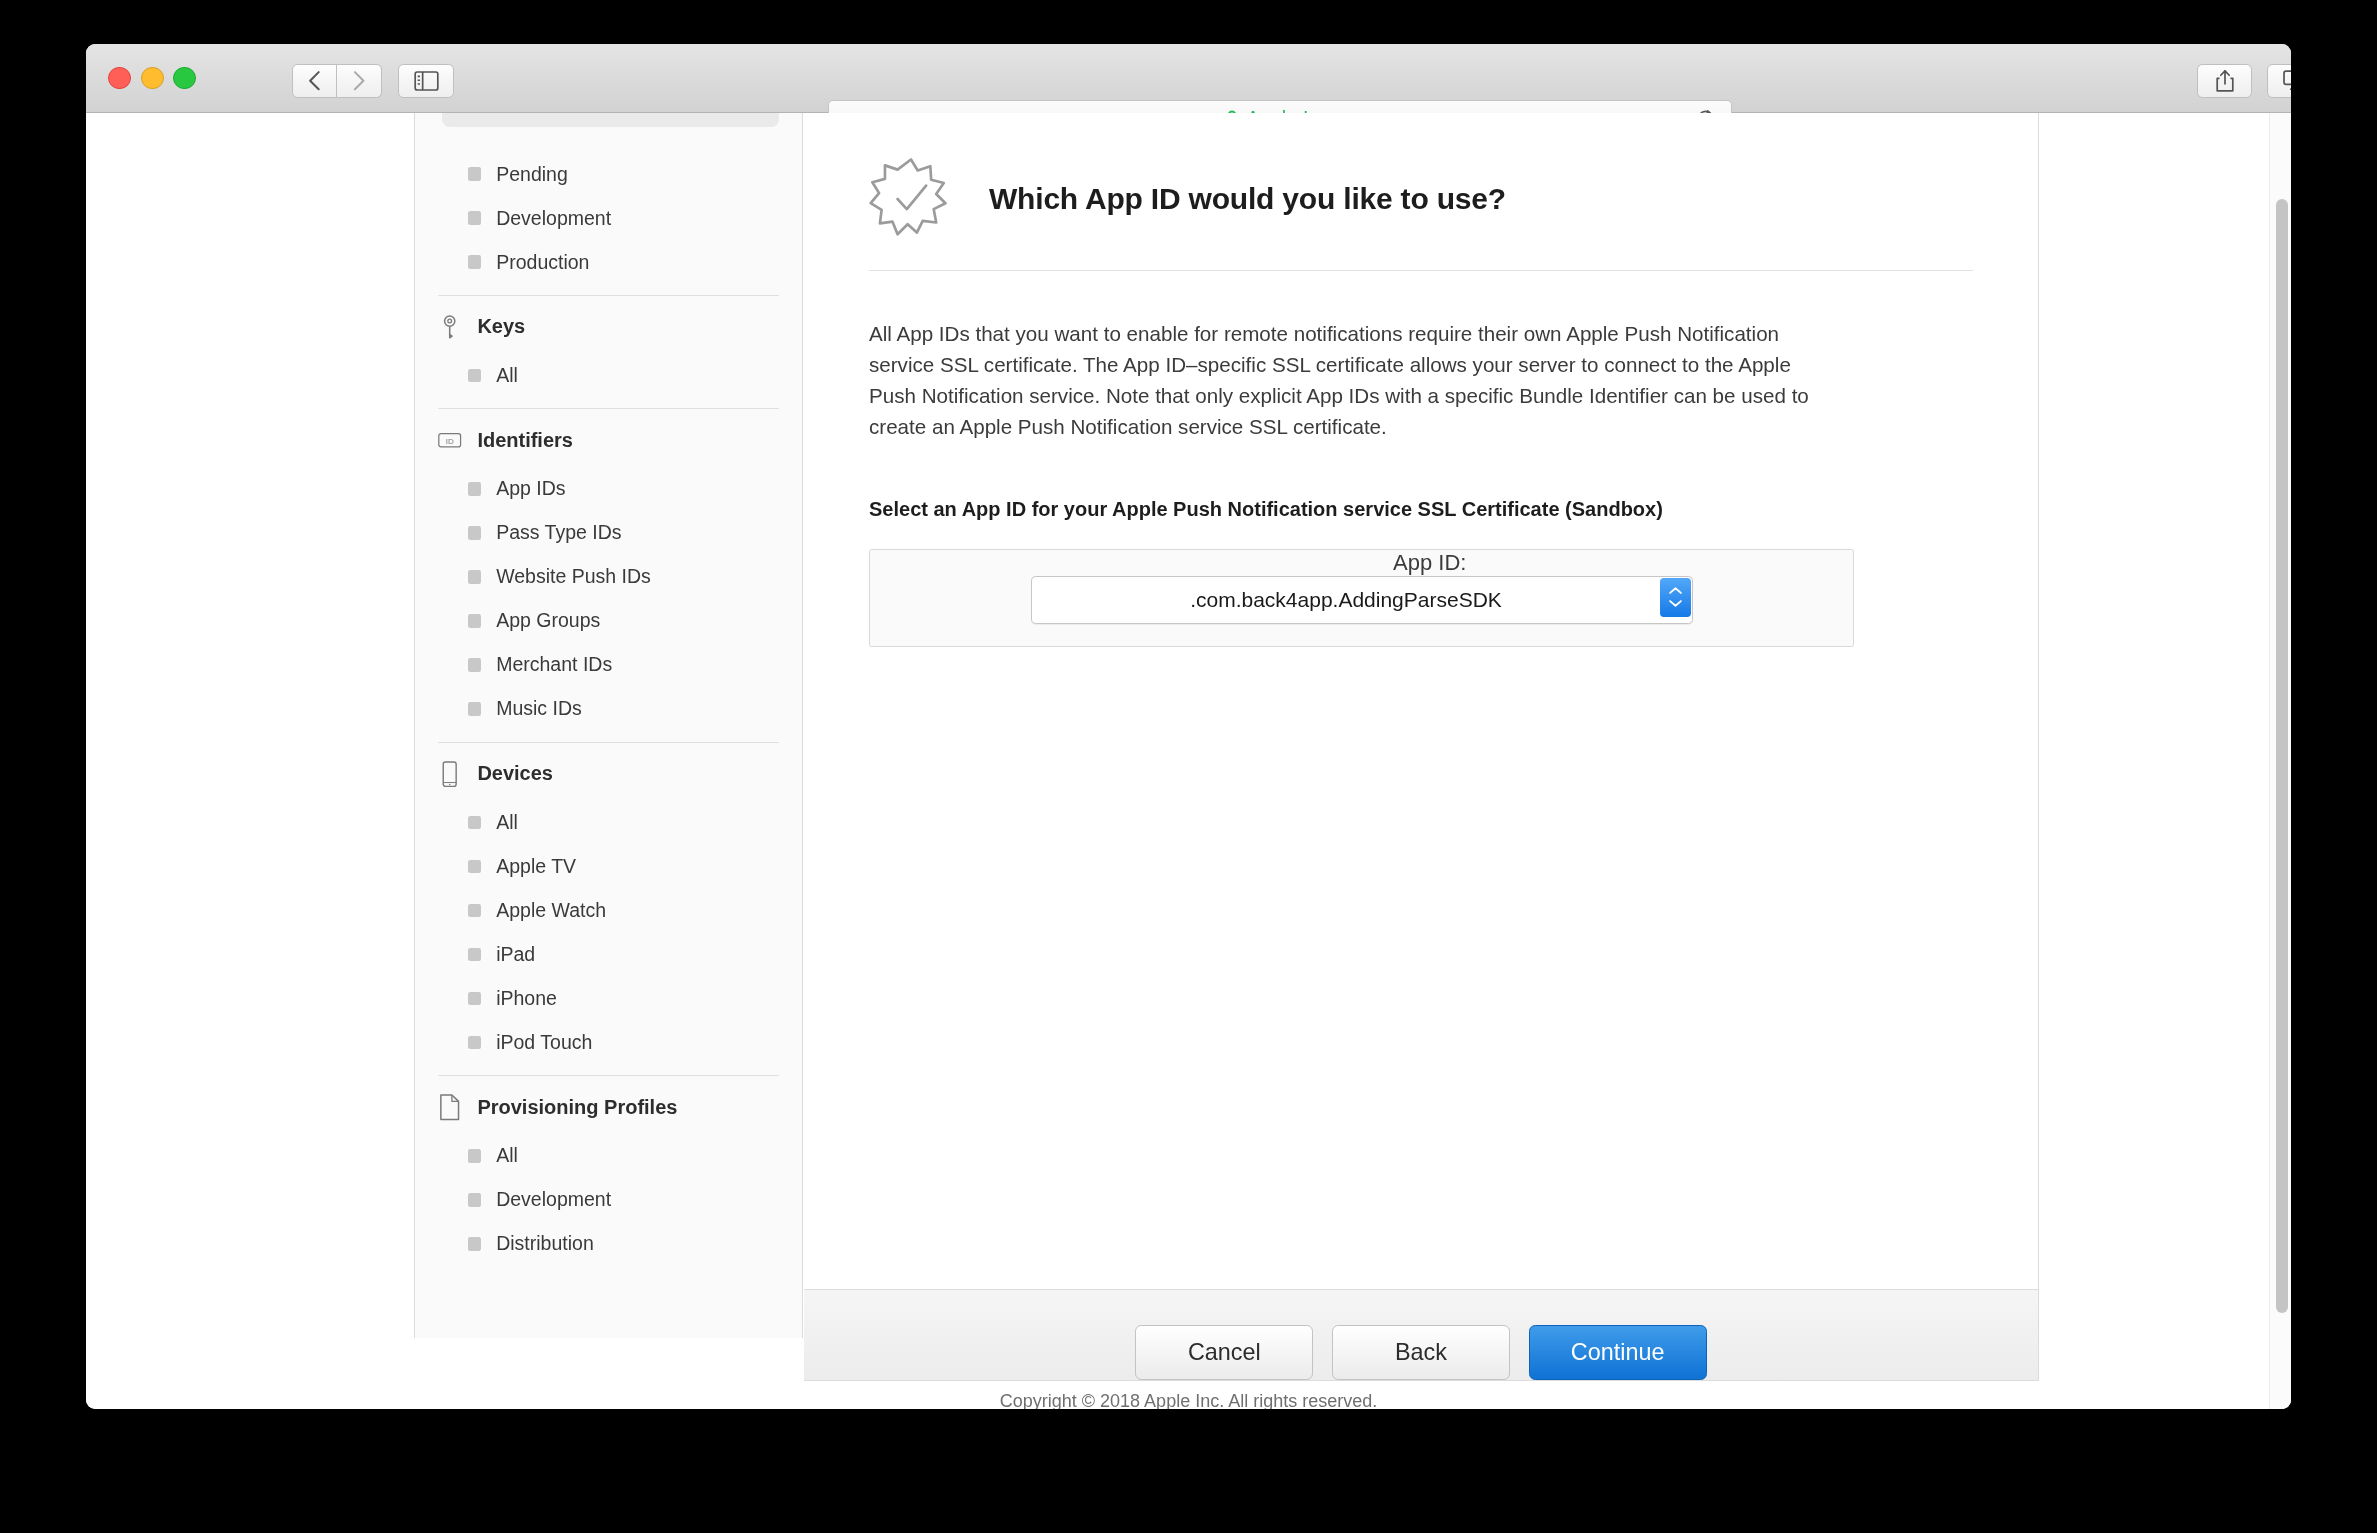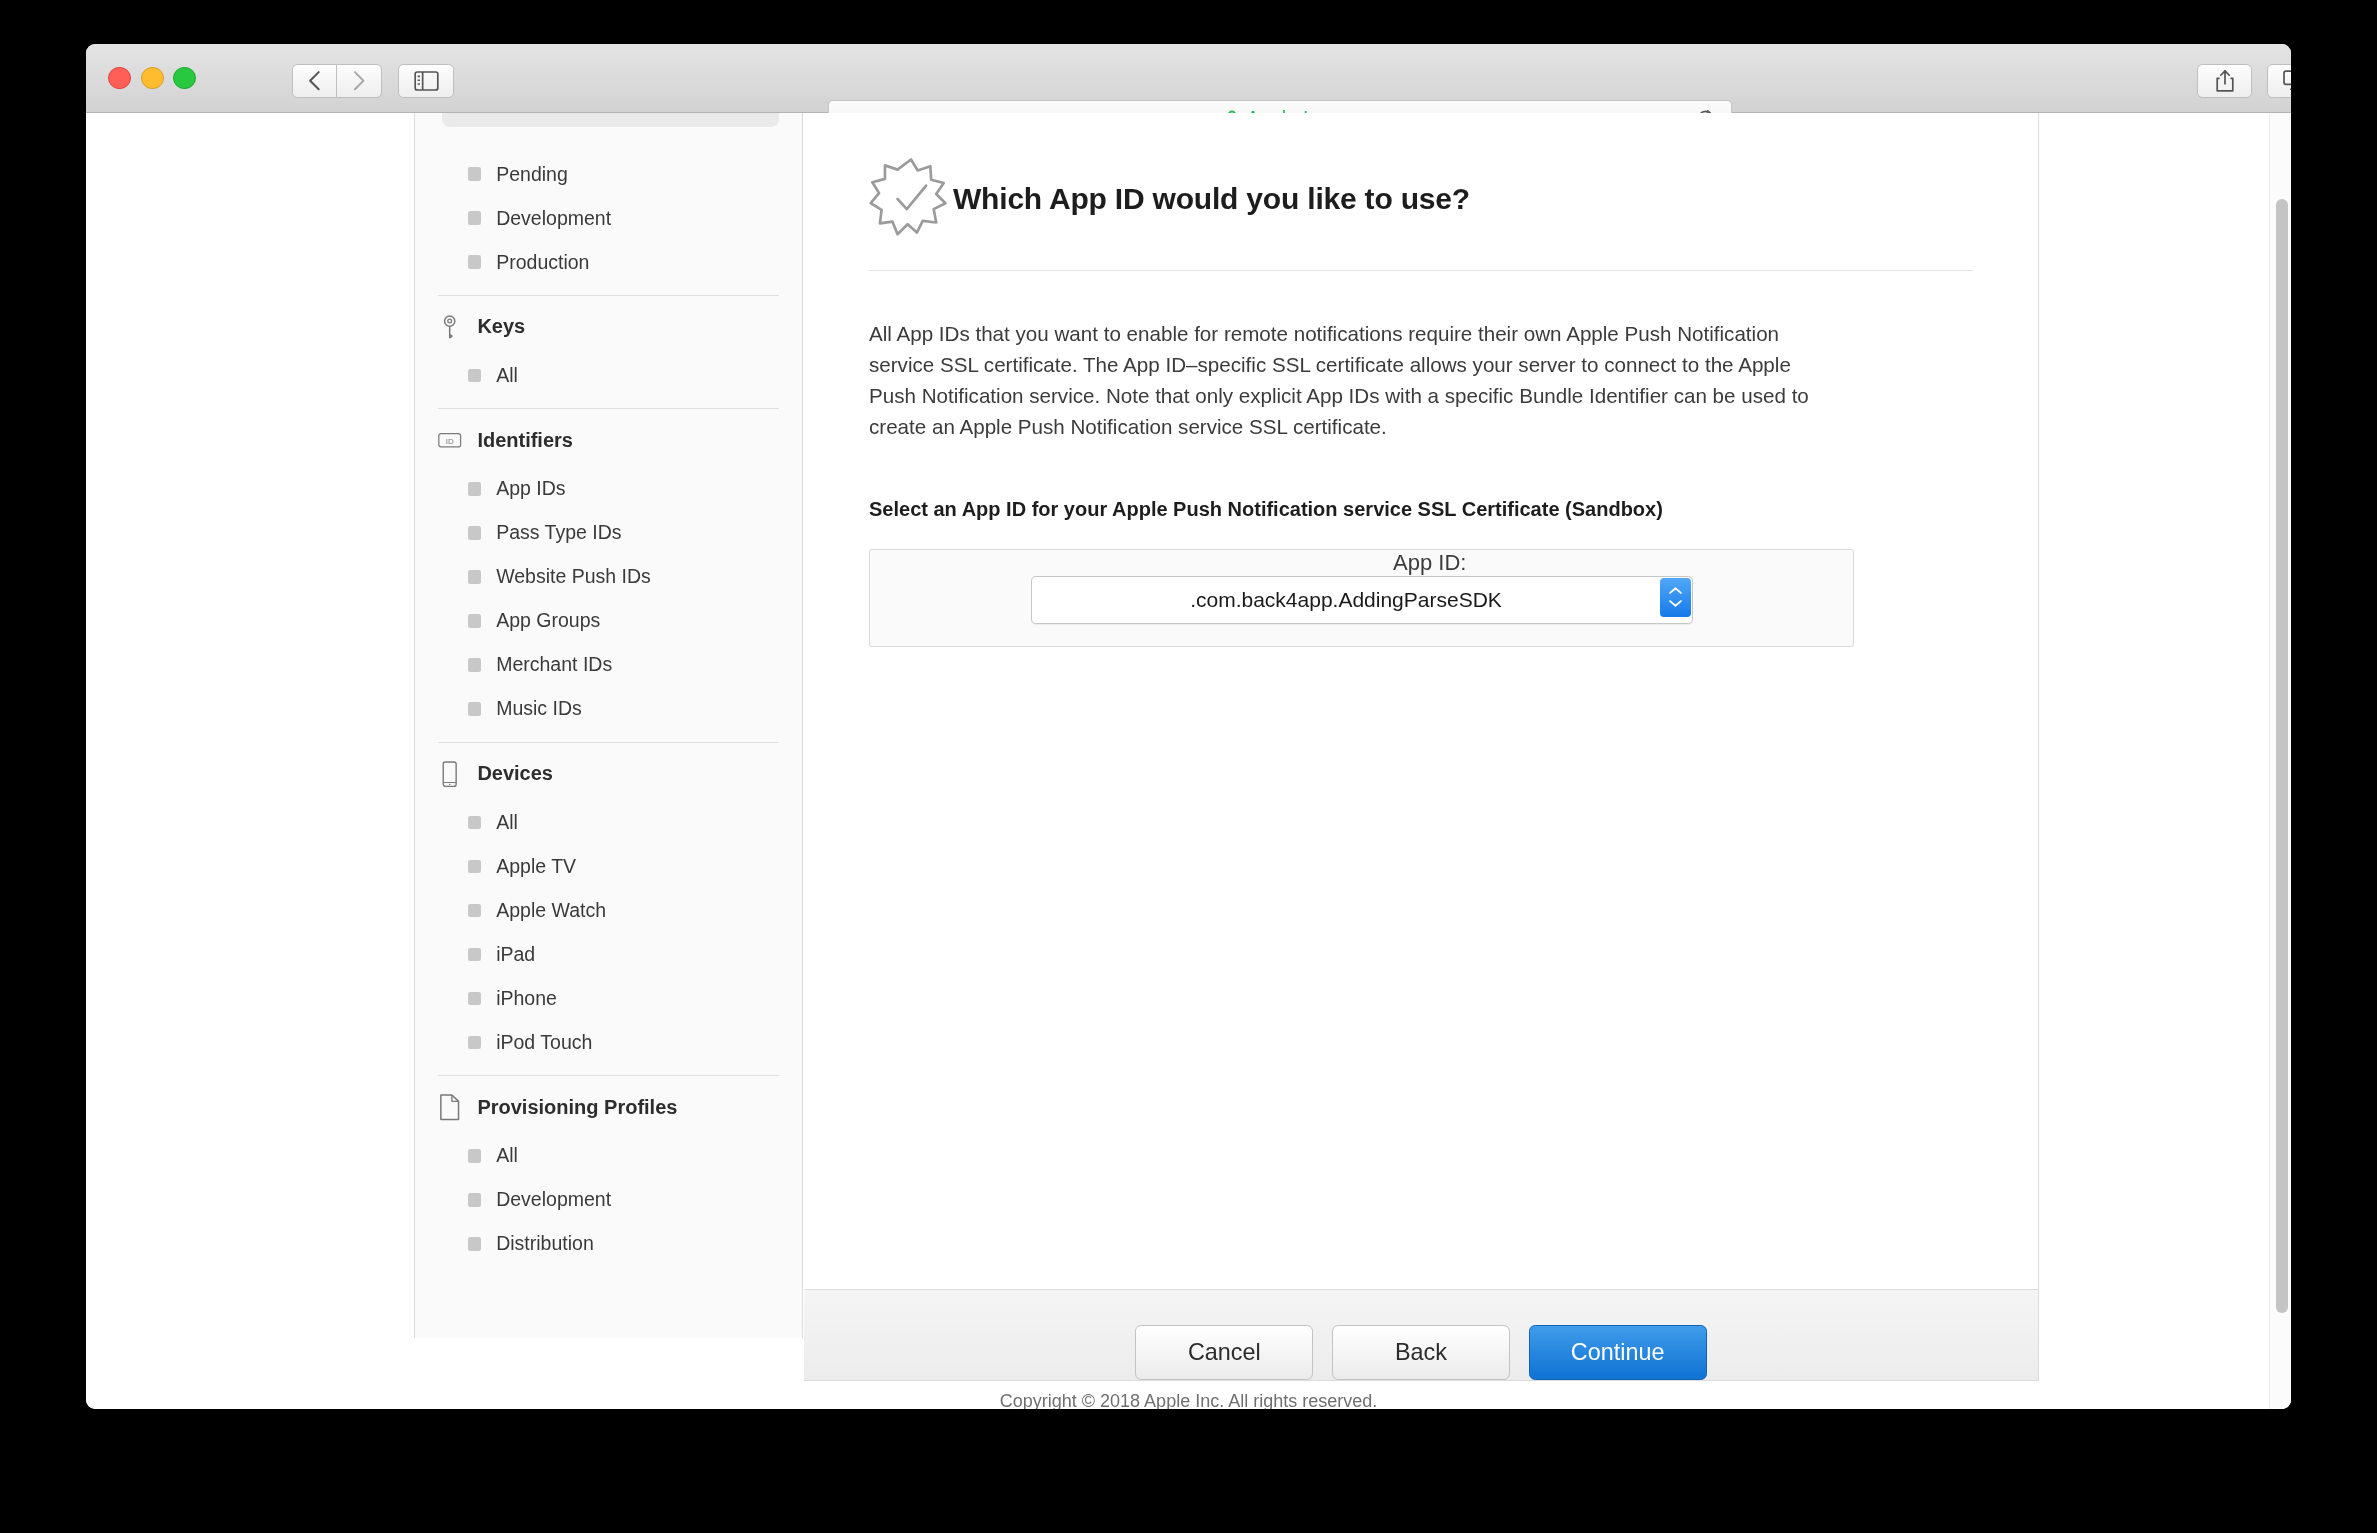--- a/index.html
+++ b/index.html
@@ -117,21 +117,21 @@
 
   
   #content-panel {
     position: absolute; left: 718px; top: 0;
     width: 1235px; height: 1176px;
     background: #ffffff;
     border-right: 0.8px solid #dcdcdc;
   }
   #content-inner { padding: 31px 65px 0 65px; }
 
-  #content-head { display: flex; align-items: center; height: 109px; }
+  #content-head { display: flex; align-items: center; gap: 36px; height: 109px; }
   #page-title { font-size: 30px; font-weight: bold; color: #1d1d1d; letter-spacing: -0.2px; }
   #head-rule { height: 0.8px; background: #e2e2e2; margin: 17px 0 0 0; }
 
   #intro-paragraph {
     margin-top: 47px;
     font-size: 20.6px; line-height: 31px; color: #3b3b3b;
     max-width: 966px;
   }
   #select-heading {
     margin-top: 56px;

